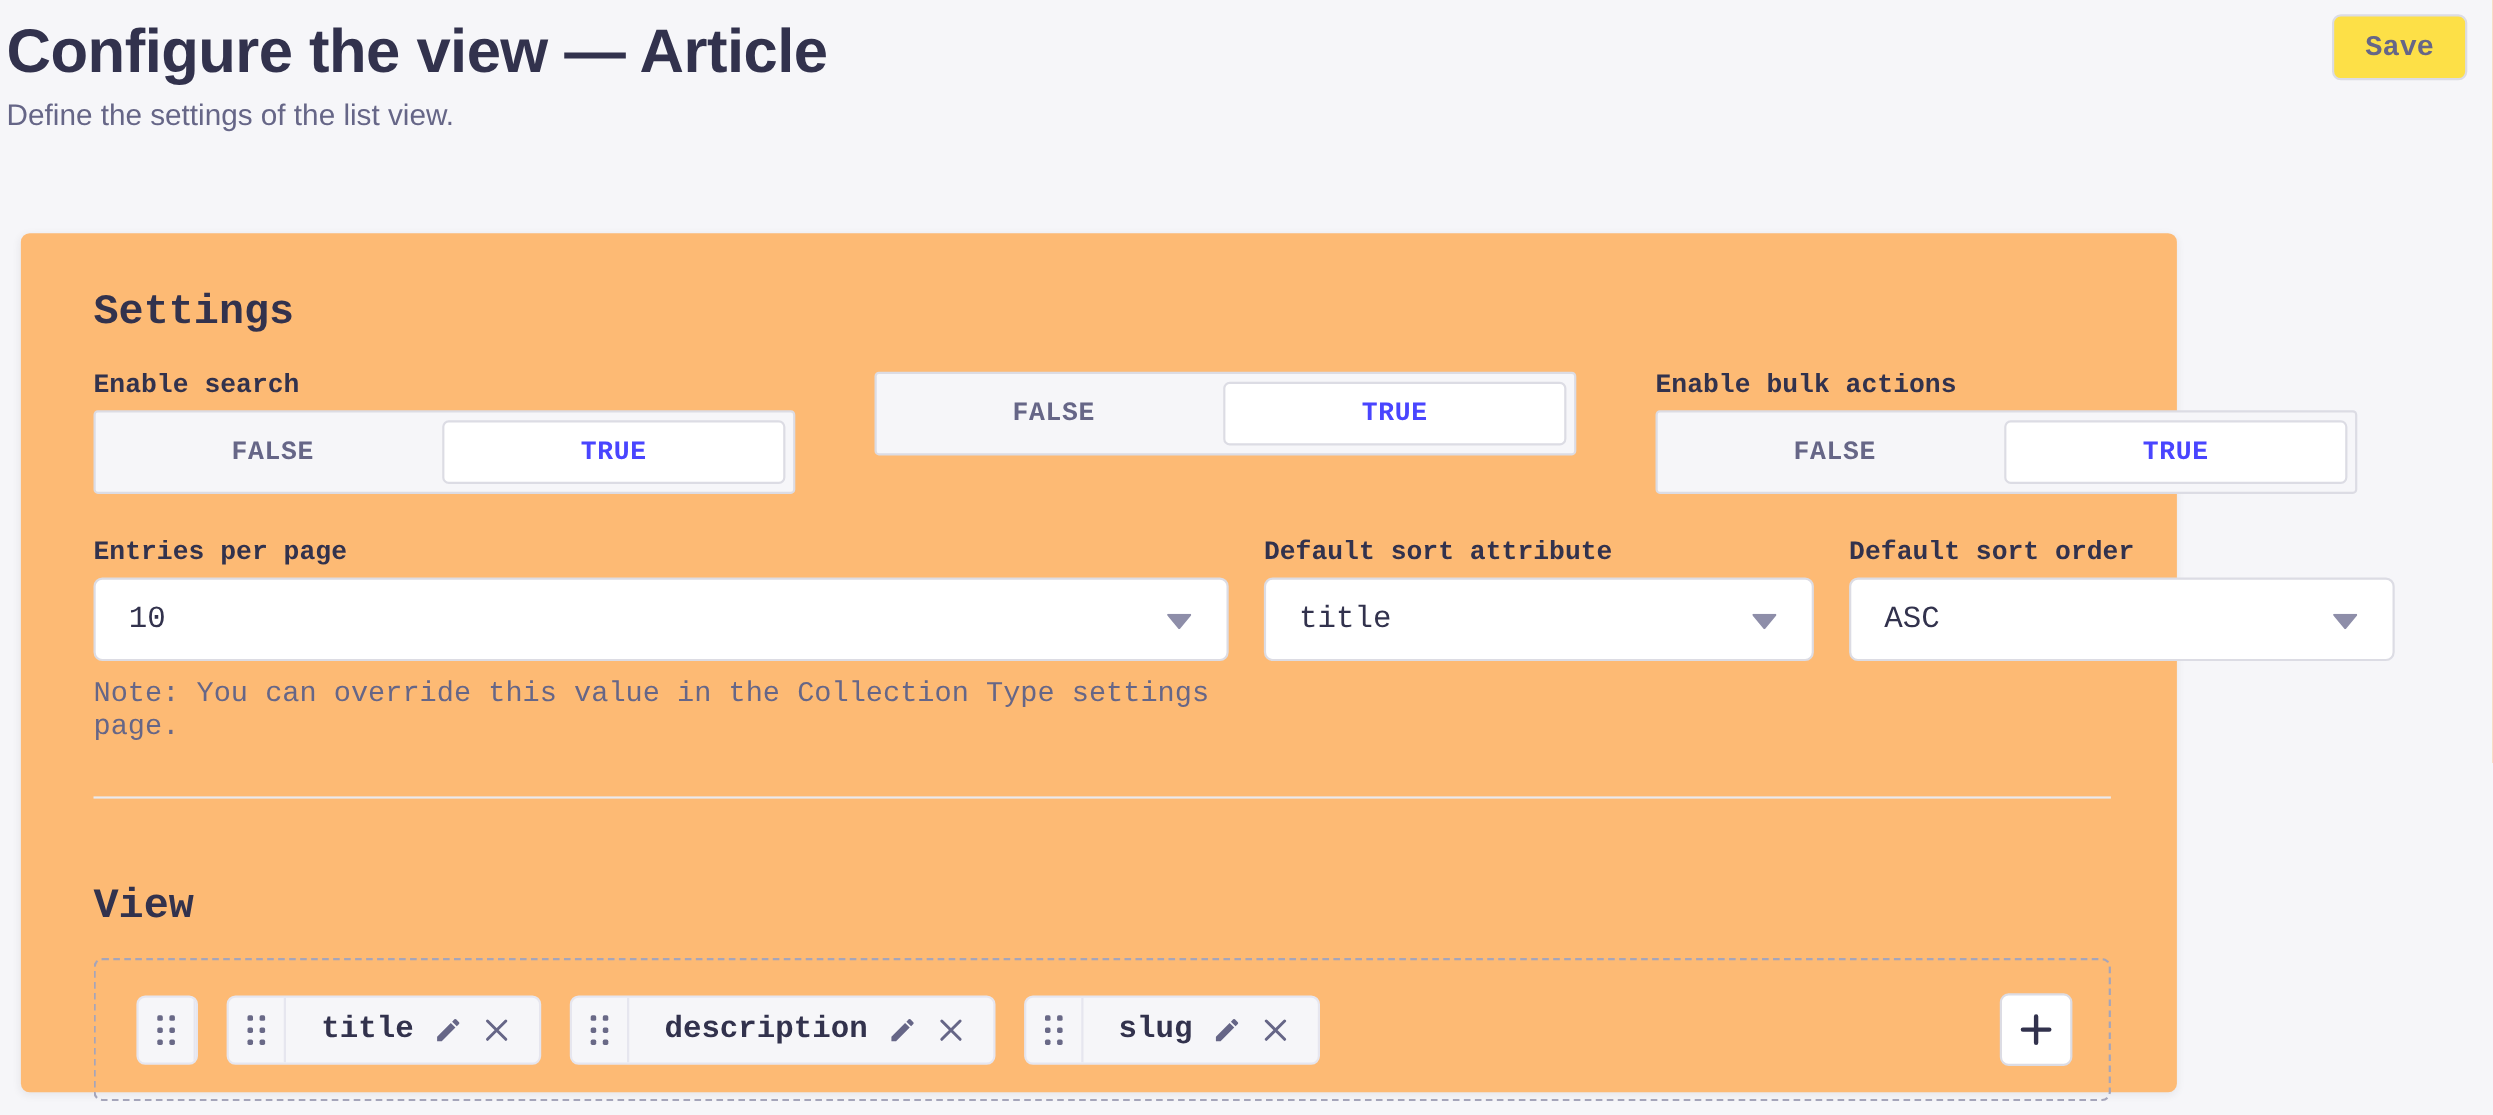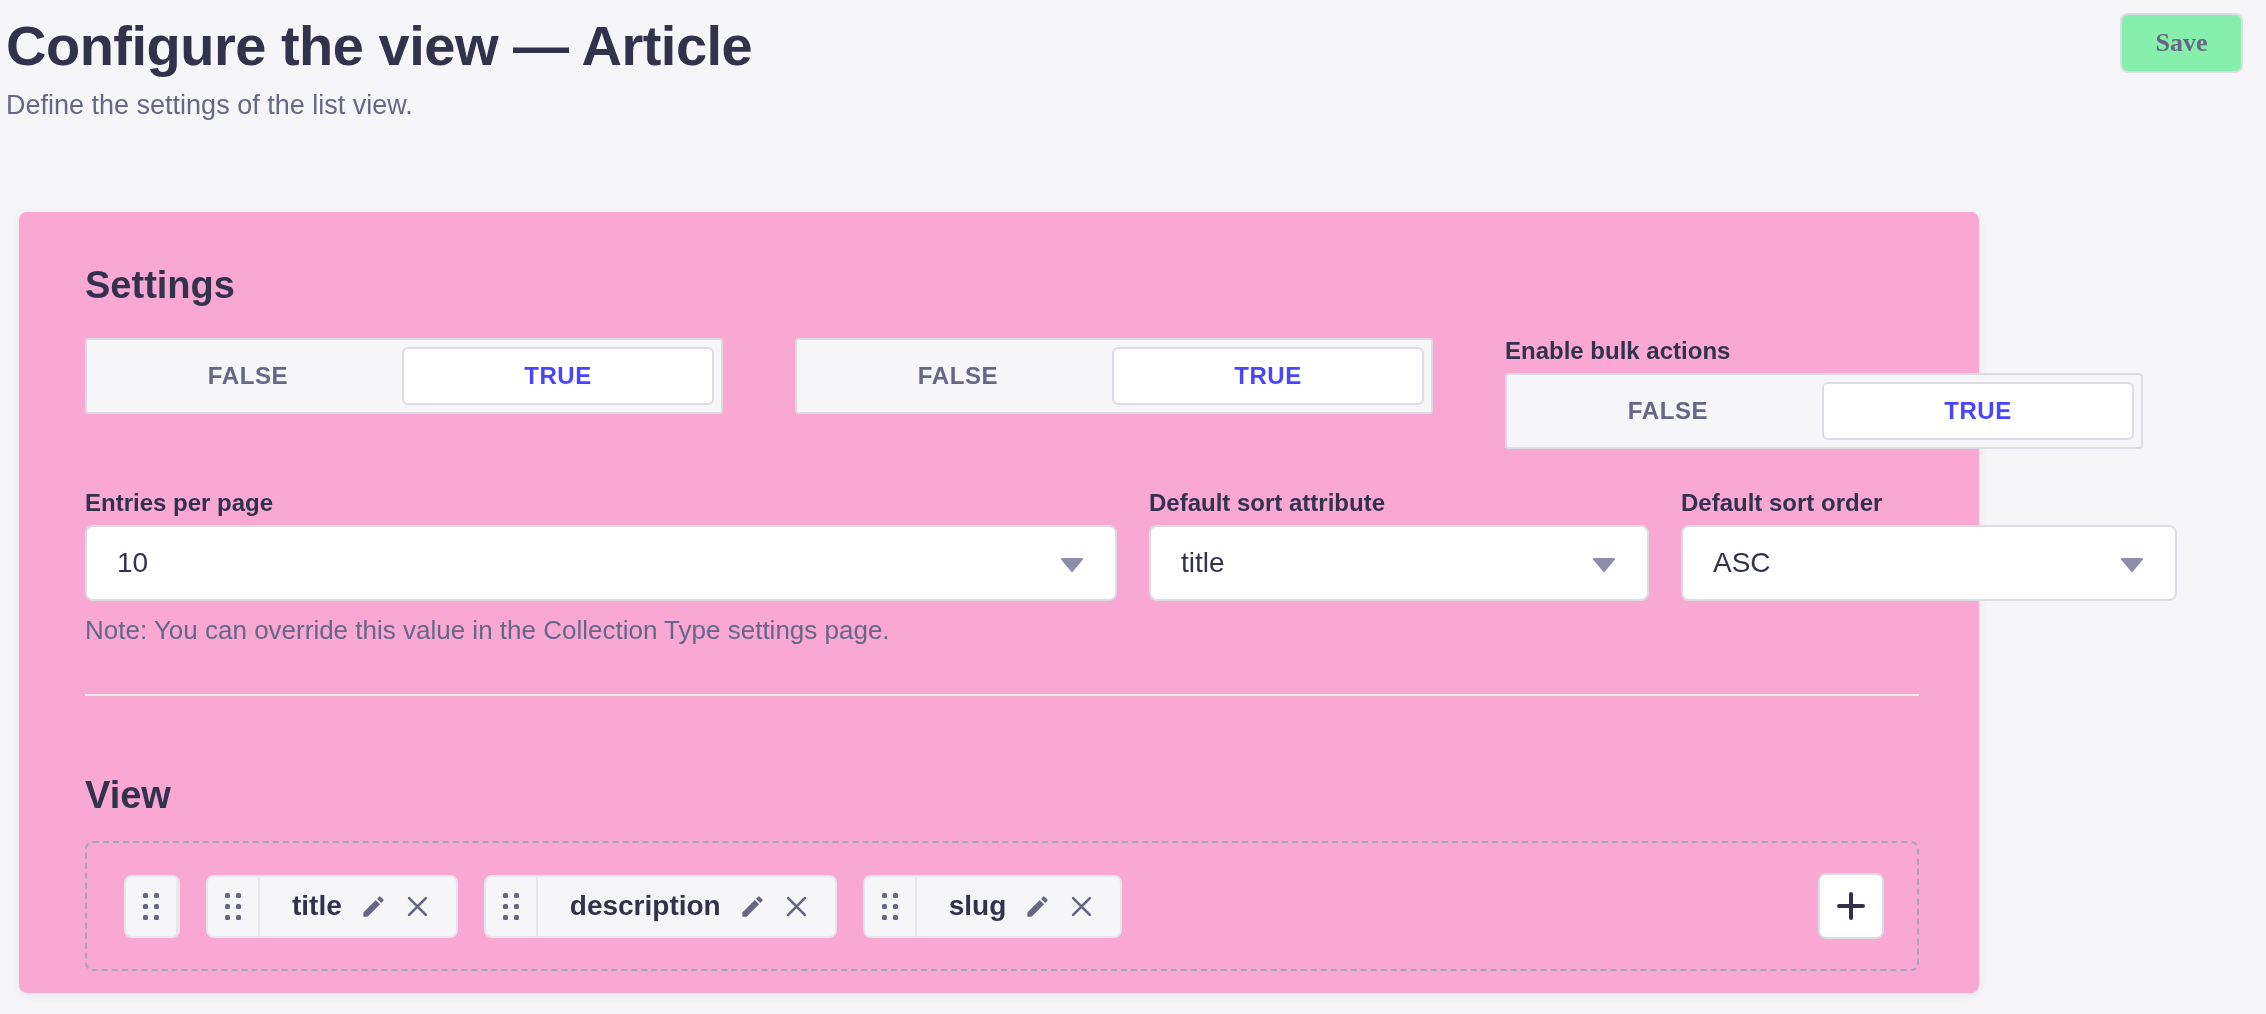--- a/index.html
+++ b/index.html
@@ -14,34 +14,35 @@
 
   
   .header { position:absolute; top:14px; left:6px; right:23px; }
   .page-title {
     font-size:56px; font-weight:700; color:#32324d; letter-spacing:-0.5px; line-height:1.15;
   }
   .page-subtitle { margin-top:12px; font-size:27px; color:#666687; }
   .save-button {
     position:absolute; top:13px; right:23px;
     width:123px; height:60px;
-    background:#86efac; border:2px solid #dcdce4; border-radius:8px;
+    background:#fde047; border:2px solid #dcdce4; border-radius:8px;
     color:#666687; font-size:26px; font-weight:600;
-    font-family:Liberation Serif, serif;
+    font-family:Liberation Mono, monospace;
     display:flex; align-items:center; justify-content:center;
     cursor:default;
   }
 
   
   .card {
     position:absolute; left:19px; top:212px;
     width:1960px; height:781px;
-    background:#f9a8d4; border-radius:8px;
+    background:#fdba74; border-radius:8px;
     box-shadow:0 2px 8px rgba(33,33,52,0.08);
     padding:54px 60px 50px 66px;
+    font-family:Liberation Mono, monospace;
   }
   .section-heading { font-size:38px; font-weight:600; color:#32324d; line-height:38px; }
 
   .field-label {
     font-size:24px; font-weight:600; color:#32324d;
     line-height:26px; margin-bottom:9px; display:block;
   }
 
   
   .toggle-row {
@@ -121,20 +122,21 @@
 </div>
 <button class="save-button">Save</button>
 
 <div class="card">
 
   <div class="section-heading">Settings</div>
 
   <div class="toggle-row">
 
     <div>
+      <span class="field-label">Enable search</span>
       <div class="toggle">
         <div class="toggle-option off">FALSE</div>
         <div class="toggle-option on">TRUE</div>
       </div>
     </div>
 
     <div>
       <div class="toggle">
         <div class="toggle-option off">FALSE</div>
         <div class="toggle-option on">TRUE</div>

